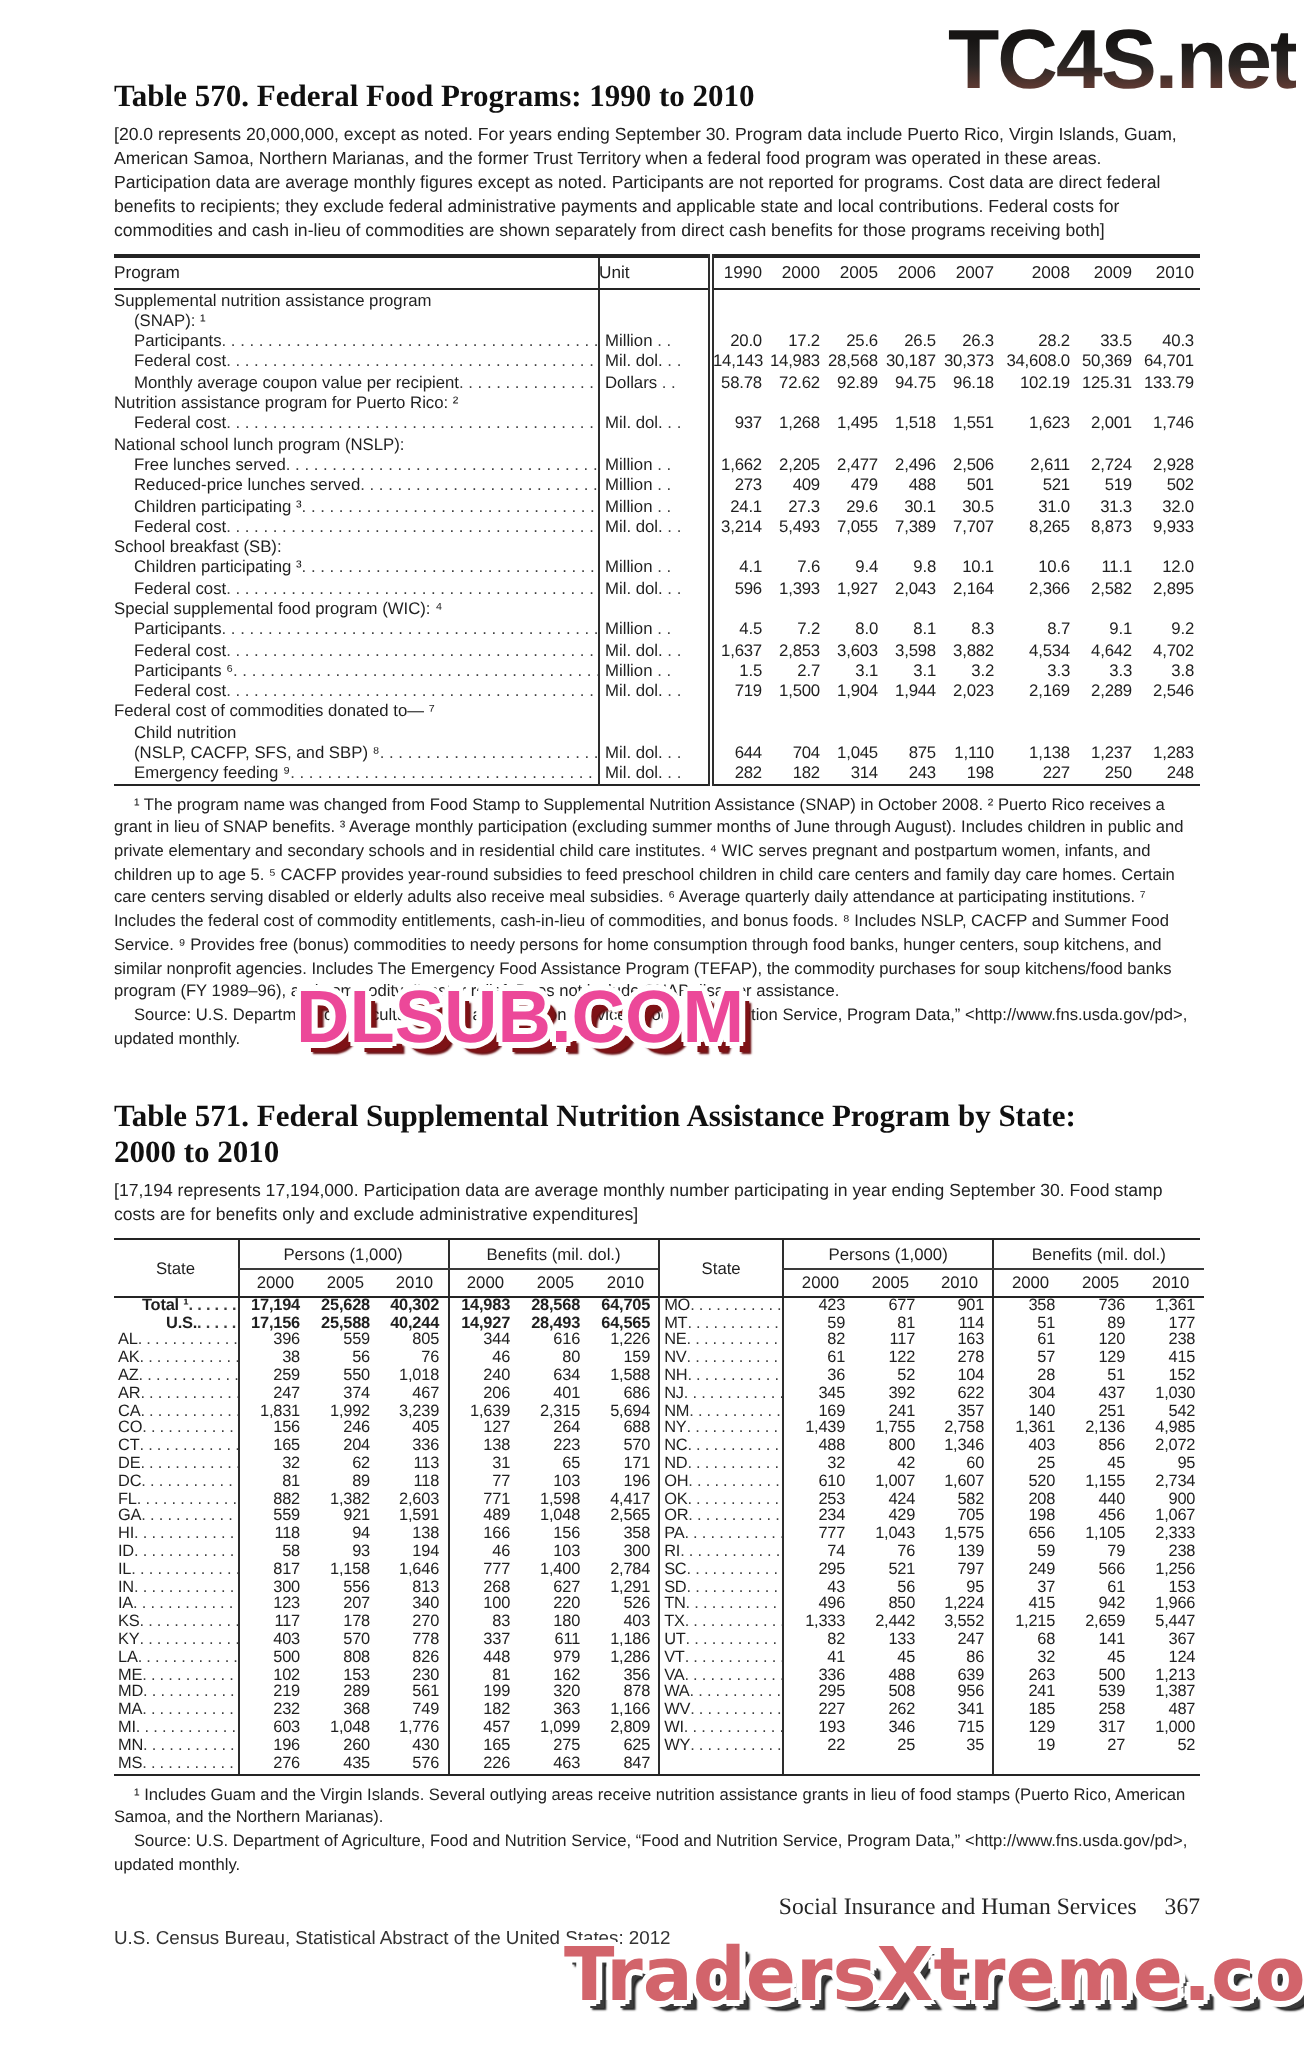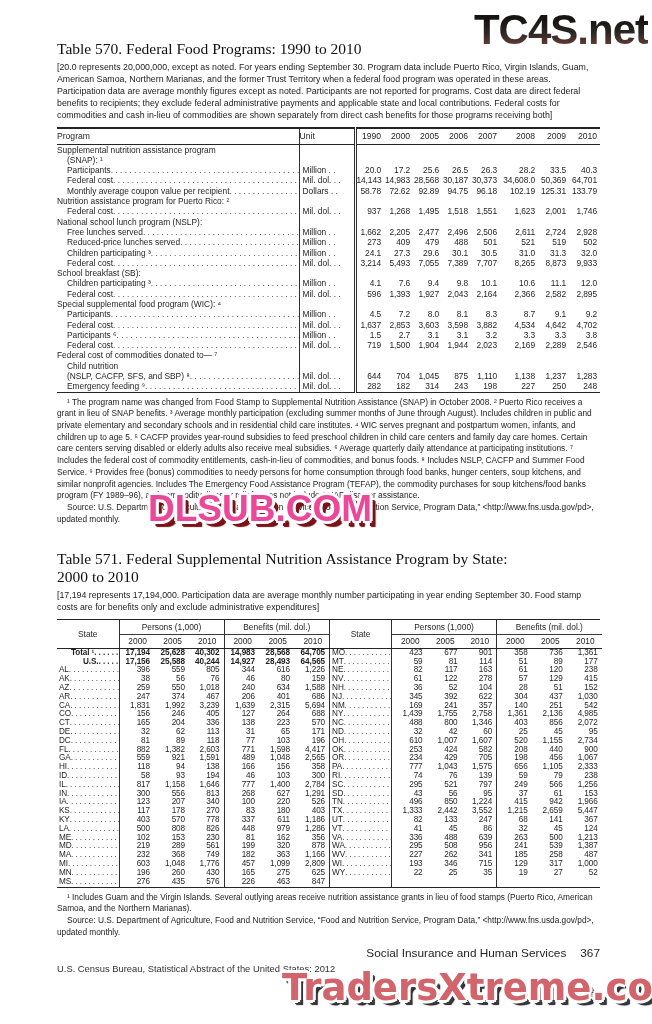--- a/index.html
+++ b/index.html
@@ -19,21 +19,21 @@
                       5px 5px 0 #7e1216,6px 6px 1px #6a0f13;}
   .wm-bot{left:282px;top:966px;font-size:37px;font-weight:bold;font-family:"DejaVu Sans",sans-serif;
           color:#d2646b;
           text-shadow:-2px -2px 0 #fff,2px -2px 0 #fff,-2px 2px 0 #fff,2px 2px 0 #fff,
                       0 -3px 0 #fff,0 3px 0 #fff,-3px 0 0 #fff,3px 0 0 #fff,
                       4px 4px 0 #3a3a3a,5px 5px 1px #242424;}
 
   
   .sec570{position:absolute;left:57px;top:40px;width:543px;}
   .sec571{position:absolute;left:57px;top:550px;width:543px;}
-  .ttl{font-family:"Liberation Serif",serif;font-weight:normal;font-size:15.5px;line-height:18px;
+  .ttl{font-family:"Liberation Serif",serif;font-weight:bold;font-size:15.5px;line-height:18px;
        color:#101010;margin:0 0 4px 0;}
   .ttl span{display:block;}
   .headnote{font-size:8.8px;line-height:11.9px;margin:0 0 5px 0;color:#222;}
   .fn{font-size:8.3px;line-height:11.7px;margin:4px 0 0 0;color:#222;}
   .fn-ind{text-indent:10px;}
   .src{font-size:8.3px;line-height:11.7px;margin:0;color:#222;text-indent:10px;}
 
   
   #t570{border-collapse:collapse;table-layout:fixed;width:543px;font-size:8.4px;
         border-top:2px solid #242424;border-bottom:1.5px solid #242424;}
@@ -67,21 +67,21 @@
   .half .ind1{padding-left:14px;}
   .half .ind2{padding-left:26px;}
   .half .dots{flex:1;overflow:hidden;white-space:nowrap;color:#3d3d3d;}
   .half .dots::before{content:" . . . . . . . . . . . . . . .";}
   .half tr.b td{font-weight:bold;}
   .half tr.filler td{height:9px;}
   #t571r{border-left:1px solid #2e2e2e;}
 
   
   .foot-right{position:absolute;right:52px;top:946px;font-size:11.8px;color:#242424;
-              font-family:Liberation Sans, sans-serif;}
+              font-family:Liberation Serif, serif;}
   .foot-right .pageno{margin-left:14px;}
   .foot-left{position:absolute;left:57px;top:963px;font-size:9.4px;color:#333;}
 </style>
 </head>
 <body>
 
 <div class="page">
 
   <div class="wm wm-top">TC4S.net</div>
 

